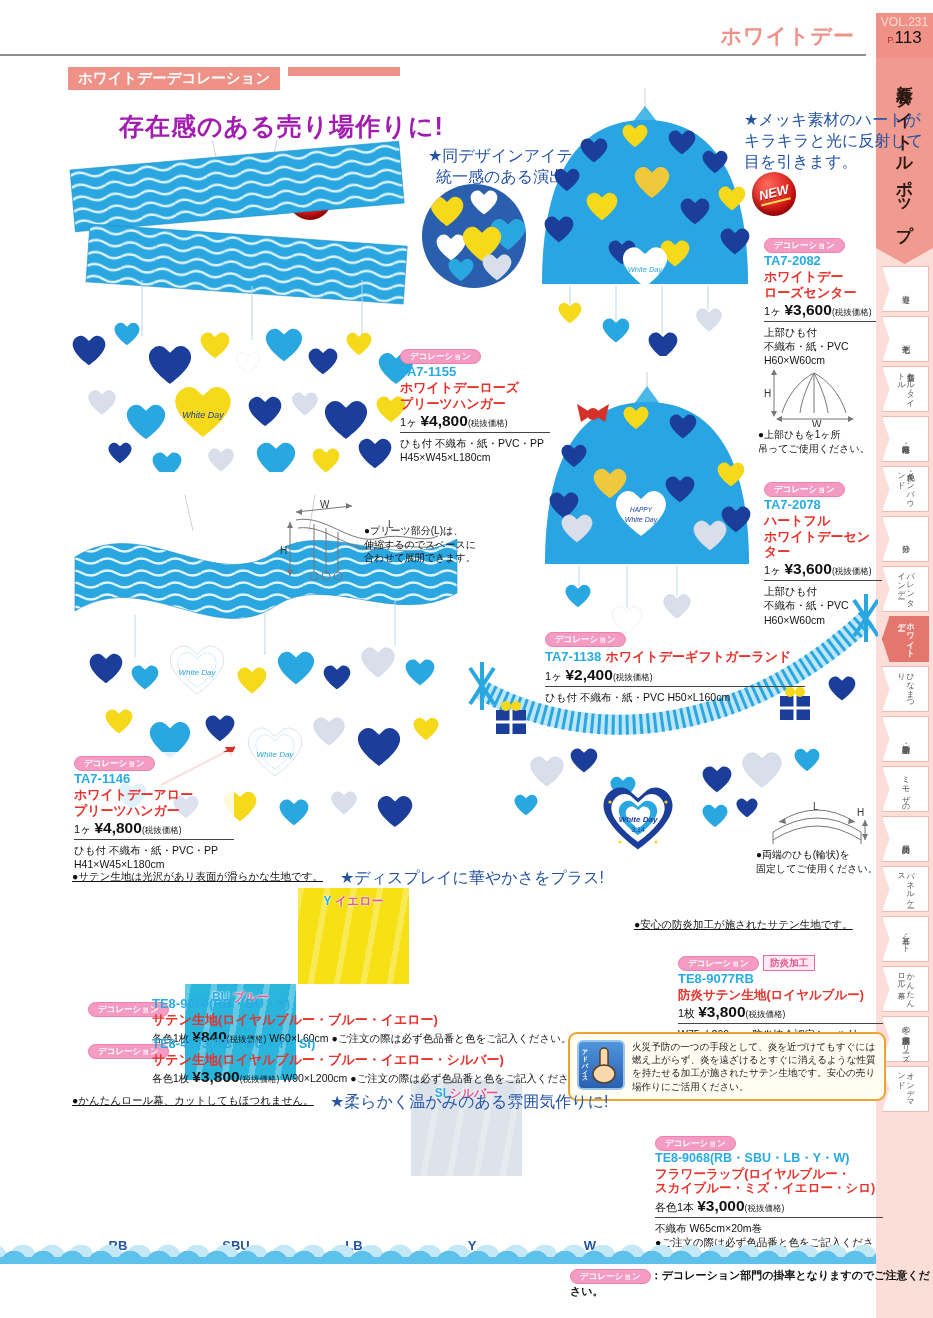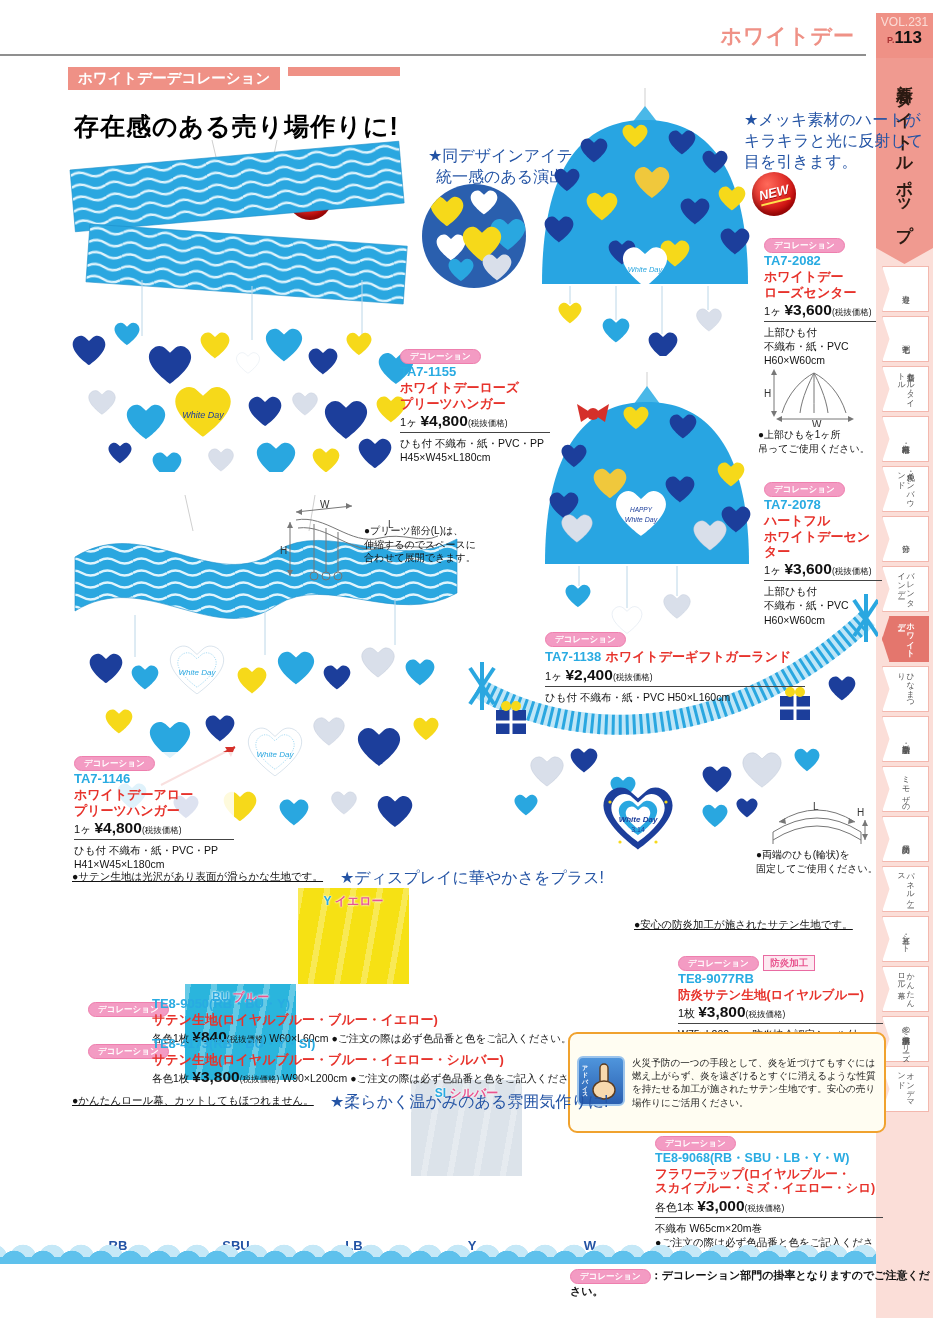--- a/index.html
+++ b/index.html
@@ -4,40 +4,40 @@
 <style>
   html,body{margin:0;padding:0;background:#fff;}
   #page{position:relative;width:933px;height:1318px;background:#fff;overflow:hidden;
         font-family:"Liberation Sans","DejaVu Sans",sans-serif;color:#111;}
   .abs{position:absolute;}
   .pre{white-space:pre-line;}
   
   .sec-title{color:#ef9186;font-weight:bold;font-size:21px;letter-spacing:1px;}
   .volbox{background:#ef9186;color:#fff;text-align:center;padding-top:3px;}
   .volbox .vol{font-size:12px;color:#fbdcd6;display:block;line-height:1;}
-  .volbox .pno{font-size:17px;font-weight:bold;color:#111;line-height:1.2;}
+  .volbox .pno{font-size:17px;font-weight:normal;color:#111;line-height:1.2;}
   .volbox .pno .p{font-size:9px;color:#a33;}
   .hrule{height:2px;background:#8f8f8f;}
   
   .pinkstrip{background:#fbded8;}
   .maintab{background:#f09a90;clip-path:polygon(0 0,100% 0,100% calc(100% - 16px),50% 100%,0 calc(100% - 16px));
            display:flex;justify-content:center;padding-top:14px;}
   .maintab span{writing-mode:vertical-rl;text-orientation:upright;font-weight:bold;font-size:17px;
                 letter-spacing:3px;color:#2b1a12;}
   .tabs{display:flex;flex-direction:column;gap:4px;}
   .side-tab{height:44px;background:#fff;border:1px solid #f3b8ae;display:flex;align-items:center;justify-content:center;
             clip-path:polygon(0 0,100% 0,100% 100%,0 100%,16% 50%);}
   .side-tab span{writing-mode:vertical-rl;text-orientation:upright;font-size:8px;color:#555;line-height:1.15;}
   .side-tab.active{background:#e4766d;border-color:#e4766d;
             clip-path:polygon(16% 0,100% 0,100% 100%,16% 100%,0 50%);}
   .side-tab.active span{color:#fff;font-weight:bold;}
   
   .banner{background:#ef9186;color:#fff;font-weight:bold;font-size:14.5px;line-height:23px;padding:0 10px;}
   .banner-tail{background:#ef9186;}
-  .headline{font-size:25px;font-weight:bold;color:#000000;letter-spacing:1px;}
+  .headline{font-size:25px;font-weight:bold;color:#a21caf;letter-spacing:1px;margin-left:45px;}
   
   .pill{display:inline-block;background:#f39bc3;border:1px solid #ee7fae;color:#fff;font-size:8.5px;
         font-weight:bold;border-radius:9px;padding:1px 9px;line-height:1.3;}
   .flamepill{display:inline-block;background:#fde9f1;border:1px solid #e96ba2;color:#e8558f;font-size:9.5px;
         font-weight:bold;padding:1px 6px;line-height:1.3;}
   .code{color:#29abe2;font-weight:bold;font-size:13px;line-height:1.25;}
   .pname{color:#e7332c;font-weight:bold;font-size:13px;line-height:1.18;}
   .price-row{font-size:11px;color:#111;border-bottom:1.5px solid #444;padding:1px 0 2px;margin-bottom:3px;white-space:nowrap;}
   .price{font-size:15.5px;font-weight:bold;}
   .tax{font-size:8.5px;}
@@ -50,21 +50,21 @@
        display:flex;align-items:center;justify-content:center;box-shadow:inset 0 -4px 6px rgba(0,0,0,.35);}
   .new b{color:#fff;font-style:italic;font-size:13px;transform:rotate(-14deg);text-shadow:0 1px 0 #900;
          border-bottom:2px solid #ffe14d;padding-bottom:1px;}
   
   .swatch{width:111px;height:96px;position:relative;background:var(--c);}
   .swatch .folds{position:absolute;inset:0;background:repeating-linear-gradient(100deg,rgba(255,255,255,.28) 0 6px,rgba(255,255,255,0) 6px 26px);}
   .swatch .lbl{position:absolute;top:5px;left:0;right:0;text-align:center;font-weight:bold;font-size:12px;}
   .sw-code{color:#29abe2;text-shadow:0 0 2px #fff,0 0 2px #fff;}
   .sw-name{color:#e8558f;text-shadow:0 0 2px #fff,0 0 2px #fff;}
   
-  .advice{border:2px solid #f0a22e;border-radius:9px;background:#fffdf2;display:flex;gap:7px;padding:22px 7px;}
+  .advice{border:2px solid #f0a22e;border-radius:9px;background:#fffdf2;display:flex;gap:7px;padding:6px 7px;}
   .advice-icon{flex:0 0 44px;height:46px;background:linear-gradient(#4f95dc,#2a5fb0);border:2px solid #9cc4ec;border-radius:6px;position:relative;}
   .advice-icon .vtxt{position:absolute;left:1px;top:3px;writing-mode:vertical-rl;text-orientation:upright;font-size:6px;color:#fff;font-weight:bold;}
   .advice p{margin:0;font-size:9.6px;line-height:1.38;color:#222;}
   .roll-lbl{color:#2353a4;font-weight:bold;font-size:13px;text-align:center;}
   
   .scallop{background:radial-gradient(circle 14px at 14px 20px,#5ec1ec 13px,transparent 13.6px) repeat-x 0 0/29px 20px,
            linear-gradient(#5ec1ec,#5ec1ec) 0 100%/100% 7px no-repeat;}
   .scallop2{background:radial-gradient(circle 14px at 14px 20px,#c5e8f7 13px,transparent 13.6px) repeat-x 9px 0/29px 20px;}
   svg text{font-family:"Liberation Sans","DejaVu Sans",sans-serif;}
 </style>

